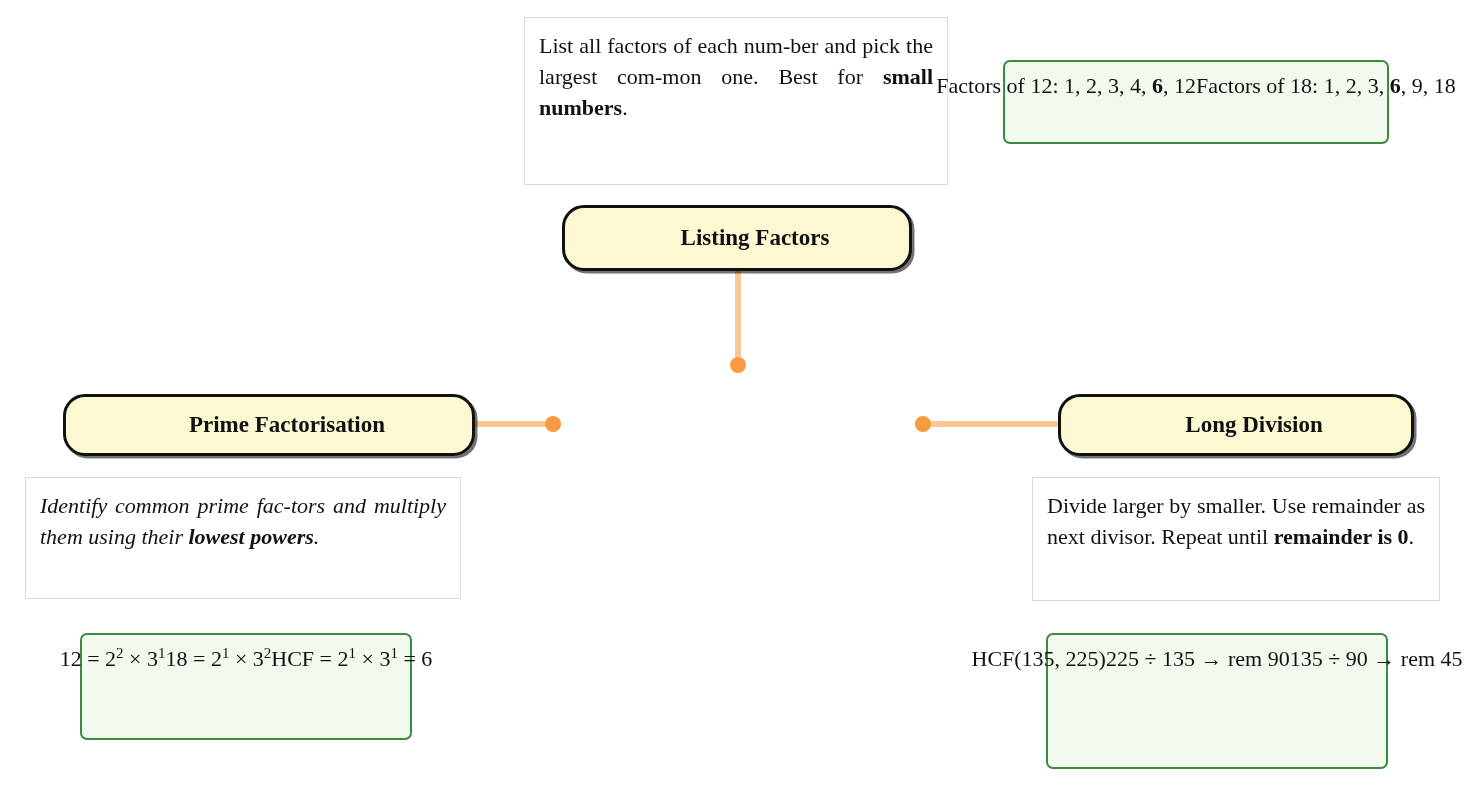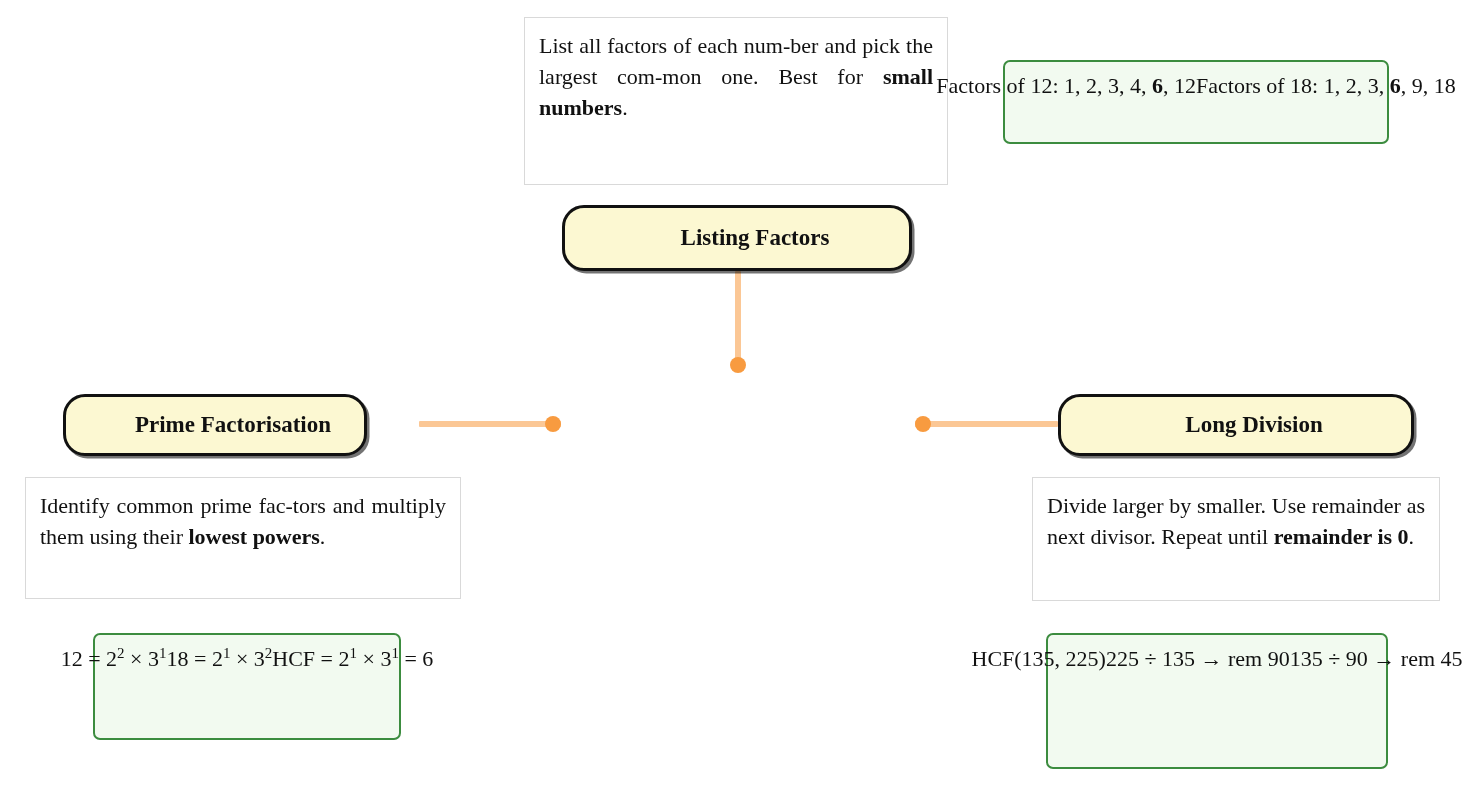--- a/index.html
+++ b/index.html
@@ -140,28 +140,28 @@
     <span class="ex-line">Factors of 18: 1, 2, 3, <b>6</b>, 9, 18</span>
   </div>
 
   <div class="branch-node" style="left:562px; top:205px; width:350px; height:66px;">Listing Factors</div>
 
   <div class="conn-v" style="left:735px; top:271px; height:98px;"></div>
   <div class="conn-dot" style="left:730px; top:357px;"></div>
 
 
 
-  <div class="branch-node" style="left:63px; top:394px; width:304px; height:62px;">Prime Factorisation</div>
+  <div class="branch-node" style="left:63px; top:394px; width:412px; height:62px;">Prime Factorisation</div>
 
   <div class="conn-h" style="left:419px; top:421px; width:142px;"></div>
   <div class="conn-dot" style="left:545px; top:416px;"></div>
 
-  <div class="desc-box" style="left:25px; top:477px; width:436px; height:122px;">Identify common prime fac-<wbr>tors and multiply them using their <b>lowest powers</b>.</div>
+  <div class="desc-box" style="left:25px; top:477px; width:436px; height:122px;font-style:italic;">Identify common prime fac-<wbr>tors and multiply them using their <b>lowest powers</b>.</div>
 
-  <div class="example-box centered" style="left:80px; top:633px; width:308px; height:107px;margin-left:13px;">
+  <div class="example-box centered" style="left:80px; top:633px; width:332px; height:107px;">
     <span class="ex-line">12 = 2<sup>2</sup> × 3<sup>1</sup></span>
     <span class="ex-line">18 = 2<sup>1</sup> × 3<sup>2</sup></span>
     <span class="ex-line">HCF = 2<sup>1</sup> × 3<sup>1</sup> = 6</span>
   </div>
 
   <div class="conn-h" style="left:915px; top:421px; width:143px;"></div>
   <div class="conn-dot" style="left:915px; top:416px;"></div>
 
   <div class="branch-node" style="left:1058px; top:394px; width:356px; height:62px;">Long Division</div>
 

